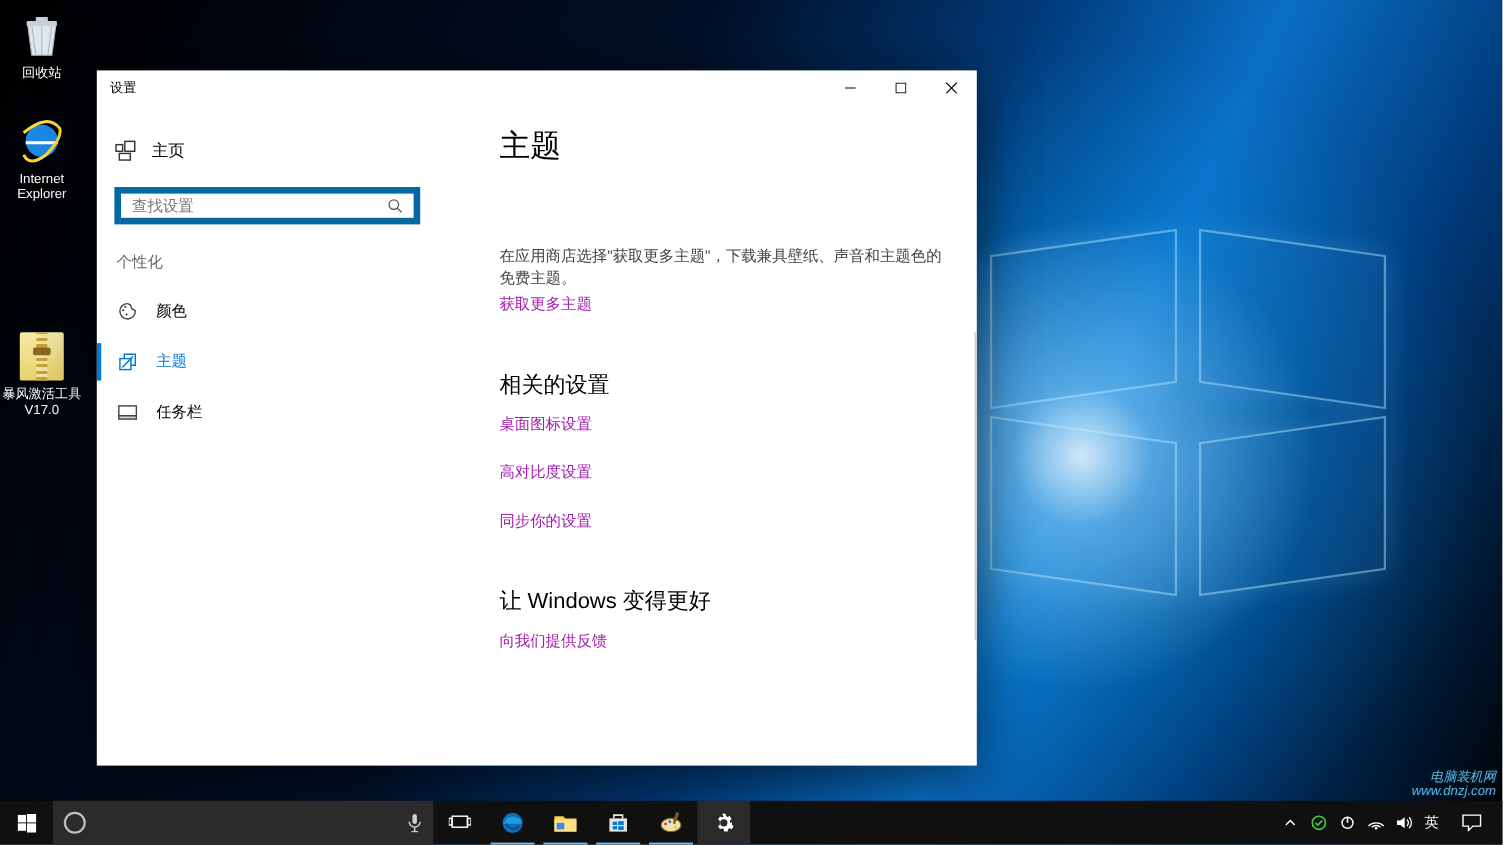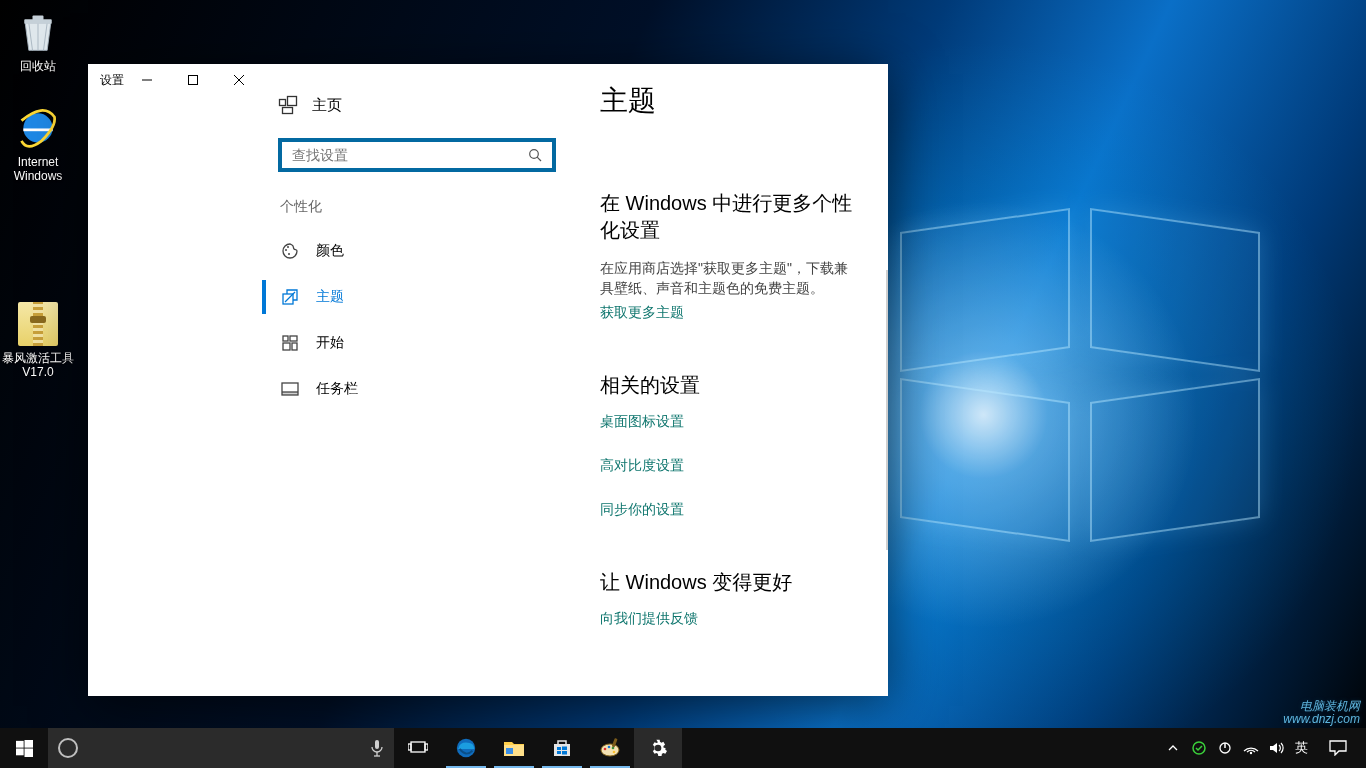--- a/index.html
+++ b/index.html
@@ -35,40 +35,40 @@
   .ie-svg { width:44px; height:44px; }
   
   .zip-box { width:40px; height:44px; background:linear-gradient(#f6e9a8,#e9d26a); position:relative; border-radius:2px; }
   .zip-box::before { content:""; position:absolute; left:50%; top:0; width:10px; height:100%; transform:translateX(-50%); background:repeating-linear-gradient(0deg,#c9a13a 0 3px,#f3e4a5 3px 6px); }
   .zip-box::after { content:""; position:absolute; left:50%; top:14px; width:16px; height:7px; transform:translateX(-50%); background:#8a6a1e; border-radius:2px; }
 
   
   .settings-window {
     position:absolute; left:88px; top:64px; width:800px; height:632px;
     background:#fff; box-shadow:0 10px 50px rgba(0,0,0,0.6);
-    display:flex; flex-direction:row;
+    display:flex; flex-direction:column;
   }
   .titlebar {
     height:32px; display:flex; align-items:center; justify-content:space-between;
     font-size:12px; color:#000;
   }
   .titlebar .title { padding-left:12px; }
   .title-controls { display:flex; height:100%; }
   .title-controls .btn {
     width:46px; height:100%; display:flex; align-items:center; justify-content:center; font-size:10px; color:#000;
   }
 
-  .window-body { flex:1; display:flex; min-height:0; }
+  .window-body { flex:1; display:flex; min-height:0;gap:28px; }
 
   .sidebar { width:310px; padding:18px 16px 0 16px; overflow:hidden; }
   .sidebar-header { display:flex; align-items:center; gap:14px; height:46px; margin-bottom:10px; }
   .sidebar-header .home-icon { width:20px; height:20px; display:flex; align-items:center; justify-content:center; }
   .sidebar-header .home-label { font-size:15px; }
   .search-box {
-    display:flex; align-items:center; border:4px solid #0369a1; height:34px; padding:0 10px; margin-bottom:26px;
+    display:flex; align-items:center; border:6px solid #0369a1; height:34px; padding:0 10px; margin-bottom:26px;
   }
   .search-box input { flex:1; border:none; outline:none; font-size:14px; background:transparent; }
   .search-box .mag { font-size:13px; color:#555; }
 
   .group-label { font-size:14px; color:#666; margin-bottom:12px; padding-left:2px; }
 
   .nav-item {
     position:relative; display:flex; align-items:center; gap:16px; height:46px;
     font-size:14px; color:#000; cursor:default; padding-left:2px;
   }
@@ -76,21 +76,21 @@
   .nav-item.active { color:#0078d7; }
   .nav-item.active .nic { color:#0078d7; }
   .nav-item.active::before {
     content:""; position:absolute; left:-16px; top:6px; bottom:6px; width:4px; background:#0078d7;
   }
 
   .content { flex:1; padding:18px 30px 30px 28px; overflow-y:auto; position:relative; }
   .content h1 { font-size:28px; font-weight:400; margin-bottom:70px; }
   .content h2 { font-size:20px; font-weight:400; margin-bottom:14px; margin-top:10px; }
   .content p.desc { font-size:14px; color:#444; line-height:20px; max-width:440px; }
-  .link { font-size:14px; color:#0f766e; margin-top:6px; margin-bottom:6px; cursor:pointer; display:block; width:fit-content; }
+  .link { font-size:14px; color:#a21caf; margin-top:6px; margin-bottom:6px; cursor:pointer; display:block; width:fit-content; }
   .section-gap { height:34px; }
 
   
   .content-scroll-hint { position:absolute; right:0; top:206px; width:2px; height:280px; background:#cfcfcf; }
 
   
   .taskbar {
     position:absolute; left:0; right:0; bottom:0; height:40px; background:#101010; display:flex; align-items:stretch; color:#fff;
   }
   .tb-btn { display:flex; align-items:center; justify-content:center; width:48px; font-size:18px; }
@@ -141,21 +141,21 @@
 </div>
 
 <div class="desktop-icon" style="left:0;top:104px">
   <div class="ic">
     <svg class="ie-svg" viewBox="0 0 48 48">
       <circle cx="24" cy="24" r="16" fill="#1e88e5"></circle>
       <path d="M8 26 Q24 26 40 26" stroke="#fff" stroke-width="3" fill="none"></path>
       <path d="M6 16 Q30 -4 42 12 Q44 22 28 38 Q12 50 6 38" fill="none" stroke="#fdd835" stroke-width="3"></path>
     </svg>
   </div>
-  <div class="lbl">Internet Windows</div>
+  <div class="lbl">Internet Explorer</div>
 </div>
 
 <div class="desktop-icon" style="left:0;top:300px">
   <div class="ic">
       <div class="zip-box"></div>
     </div>
   <div class="lbl">暴风激活工具V17.0</div>
 </div>
 
 <div class="settings-window">
@@ -224,48 +224,36 @@
         <span class="nic">
           <svg width="18" height="18" viewBox="0 0 18 18">
               <rect x="2" y="6" width="10" height="10" fill="none" stroke="currentColor" stroke-width="1.3"></rect>
               <path d="M6 6 V2 H16 V12 H12" fill="none" stroke="currentColor" stroke-width="1.3"></path>
               <path d="M4 14 L14 4" stroke="currentColor" stroke-width="1.3"></path>
             </svg>
         </span>
         <span>主题</span>
       </div>
 
-      <div class="nav-item">
-        <span class="nic">
-          <svg width="18" height="18" viewBox="0 0 18 18">
-              <rect x="2" y="2" width="5" height="5" fill="none" stroke="currentColor" stroke-width="1.3"></rect>
-              <rect x="9" y="2" width="7" height="5" fill="none" stroke="currentColor" stroke-width="1.3"></rect>
-              <rect x="2" y="9" width="7" height="7" fill="none" stroke="currentColor" stroke-width="1.3"></rect>
-              <rect x="11" y="9" width="5" height="7" fill="none" stroke="currentColor" stroke-width="1.3"></rect>
-            </svg>
-        </span>
-        <span>开始</span>
-      </div>
 
       <div class="nav-item">
         <span class="nic">
           <svg width="18" height="18" viewBox="0 0 18 18">
               <rect x="1" y="3" width="16" height="12" fill="none" stroke="currentColor" stroke-width="1.3"></rect>
               <rect x="1" y="12" width="16" height="3" fill="currentColor" opacity="0.25"></rect>
               <line x1="1" y1="12" x2="17" y2="12" stroke="currentColor" stroke-width="1.3"></line>
             </svg>
         </span>
         <span>任务栏</span>
       </div>
     </div>
 
     <div class="content">
       <h1>主题</h1>
 
-      <h2>在 Windows 中进行更多个性化设置</h2>
       <p class="desc">在应用商店选择"获取更多主题"，下载兼具壁纸、声音和主题色的免费主题。</p>
       <a class="link">获取更多主题</a>
 
       <div class="section-gap"></div>
 
       <h2>相关的设置</h2>
       <a class="link">桌面图标设置</a>
       <div style="height:14px"></div>
       <a class="link">高对比度设置</a>
       <div style="height:14px"></div>

